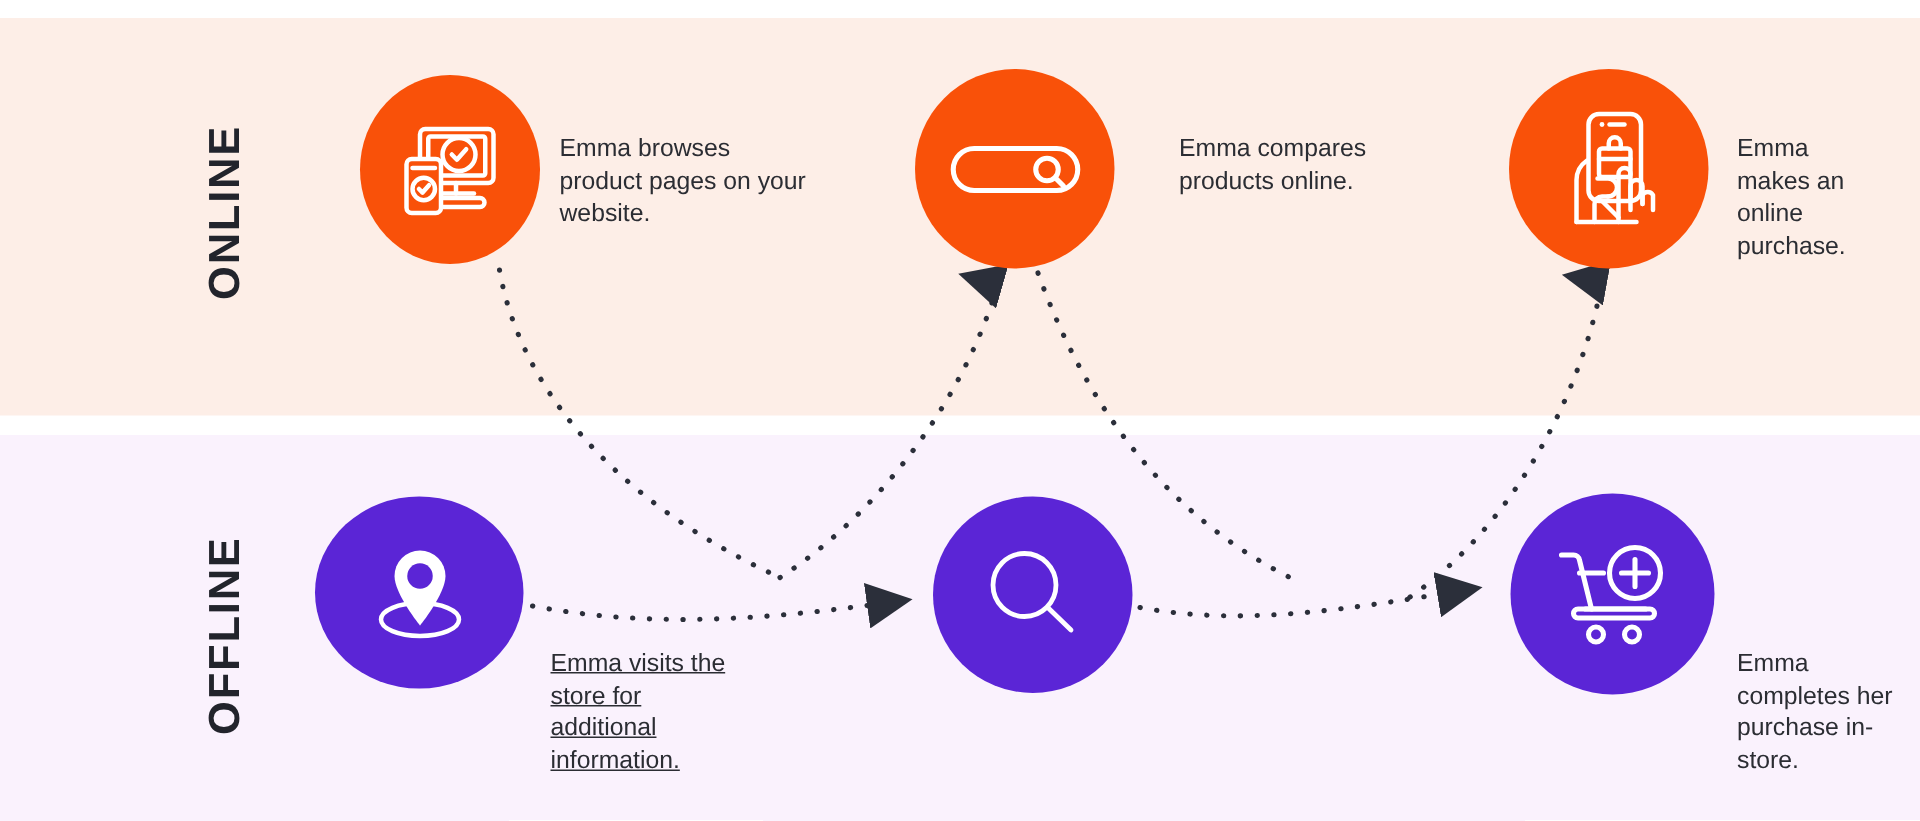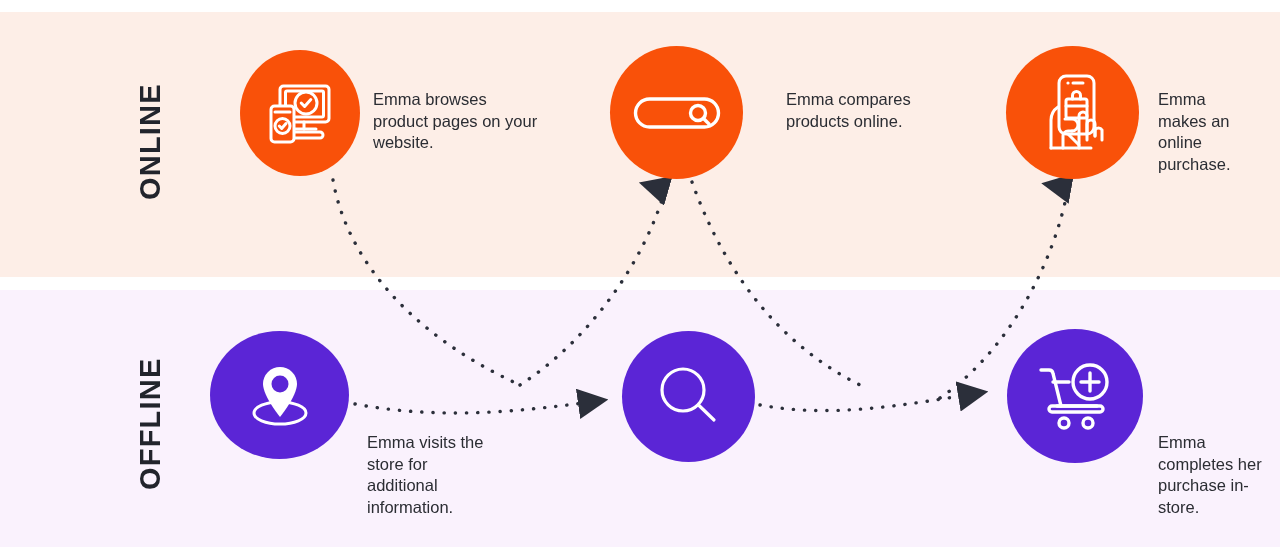--- a/index.html
+++ b/index.html
@@ -175,21 +175,21 @@
 
   <div class="node purple" style="left:210px; top:331px; width:139px; height:128px;">
     <span>
       <svg width="76" height="76" viewBox="0 0 76 76" fill="none">
         <ellipse cx="38" cy="56" rx="26" ry="11" fill="none" stroke="#ffffff" stroke-width="3"></ellipse>
         <path d="M38 10 a17 17 0 0 0 -17 17 c0 12 17 33 17 33 s17 -21 17 -33 a17 17 0 0 0 -17 -17 z" fill="#ffffff"></path>
         <circle cx="38" cy="27" r="8.5" fill="#5b25d6"></circle>
       </svg>
     </span>
   </div>
-  <div class="caption" style="left:367px; top:432px; width:150px;">Emma visits the
+  <div class="caption" style="left:367px; top:432px; width:150px;text-decoration:underline;">Emma visits the
 store for
 additional
 information.</div>
 
   <div class="node purple" style="left:622px; top:331px; width:133px; height:131px;">
     <span>
       <svg width="70" height="70" viewBox="0 0 70 70" fill="none" stroke="#ffffff" stroke-width="3.2" stroke-linecap="round">
         <circle cx="29" cy="28" r="21"></circle>
         <path d="M44.5 43 L60 58"></path>
       </svg>

